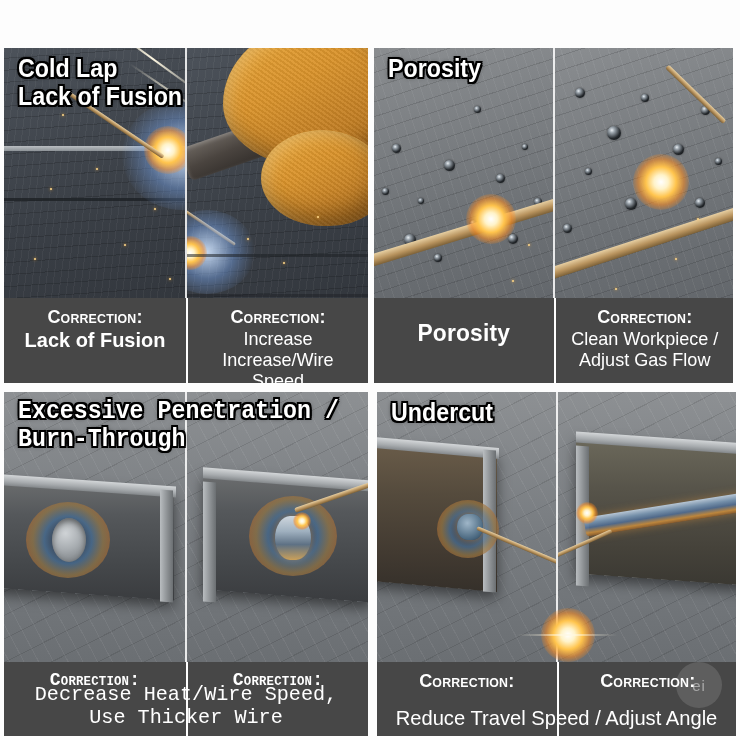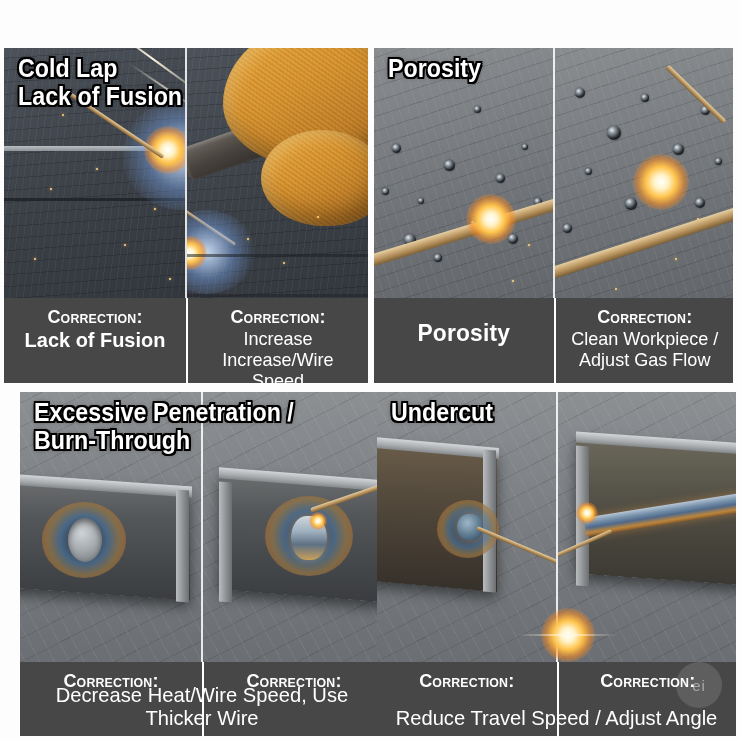--- a/index.html
+++ b/index.html
@@ -27,21 +27,21 @@
     transform:scaleX(0.94);
     transform-origin:left center;
     white-space:nowrap;
   }
 
   
   .grid{position:absolute;left:0;top:46px;width:684px;height:694px;padding-left:21px;}
   .panel{position:absolute;overflow:hidden;background:#555;}
   .p-tl{left:4px;  top:2px;   width:364px;height:335px;}
   .p-tr{left:374px;top:2px;   width:359px;height:335px;}
-  .p-bl{left:20px;  top:346px; width:364px;height:344px;}
+  .p-bl{left:4px;  top:346px; width:364px;height:344px;font-family:Liberation Mono, monospace;}
   .p-br{left:377px;top:346px; width:359px;height:344px;}
 
   .photos{position:absolute;left:0;top:0;right:0;bottom:0;display:flex;}
   .half{position:relative;flex:1 1 50%;overflow:hidden;}
   .half + .half{border-left:2px solid rgba(255,255,255,.85);}
 
   
   .steel-dark{
     background:
       repeating-linear-gradient(97deg, rgba(255,255,255,.045) 0 1px, rgba(0,0,0,0) 1px 7px),

